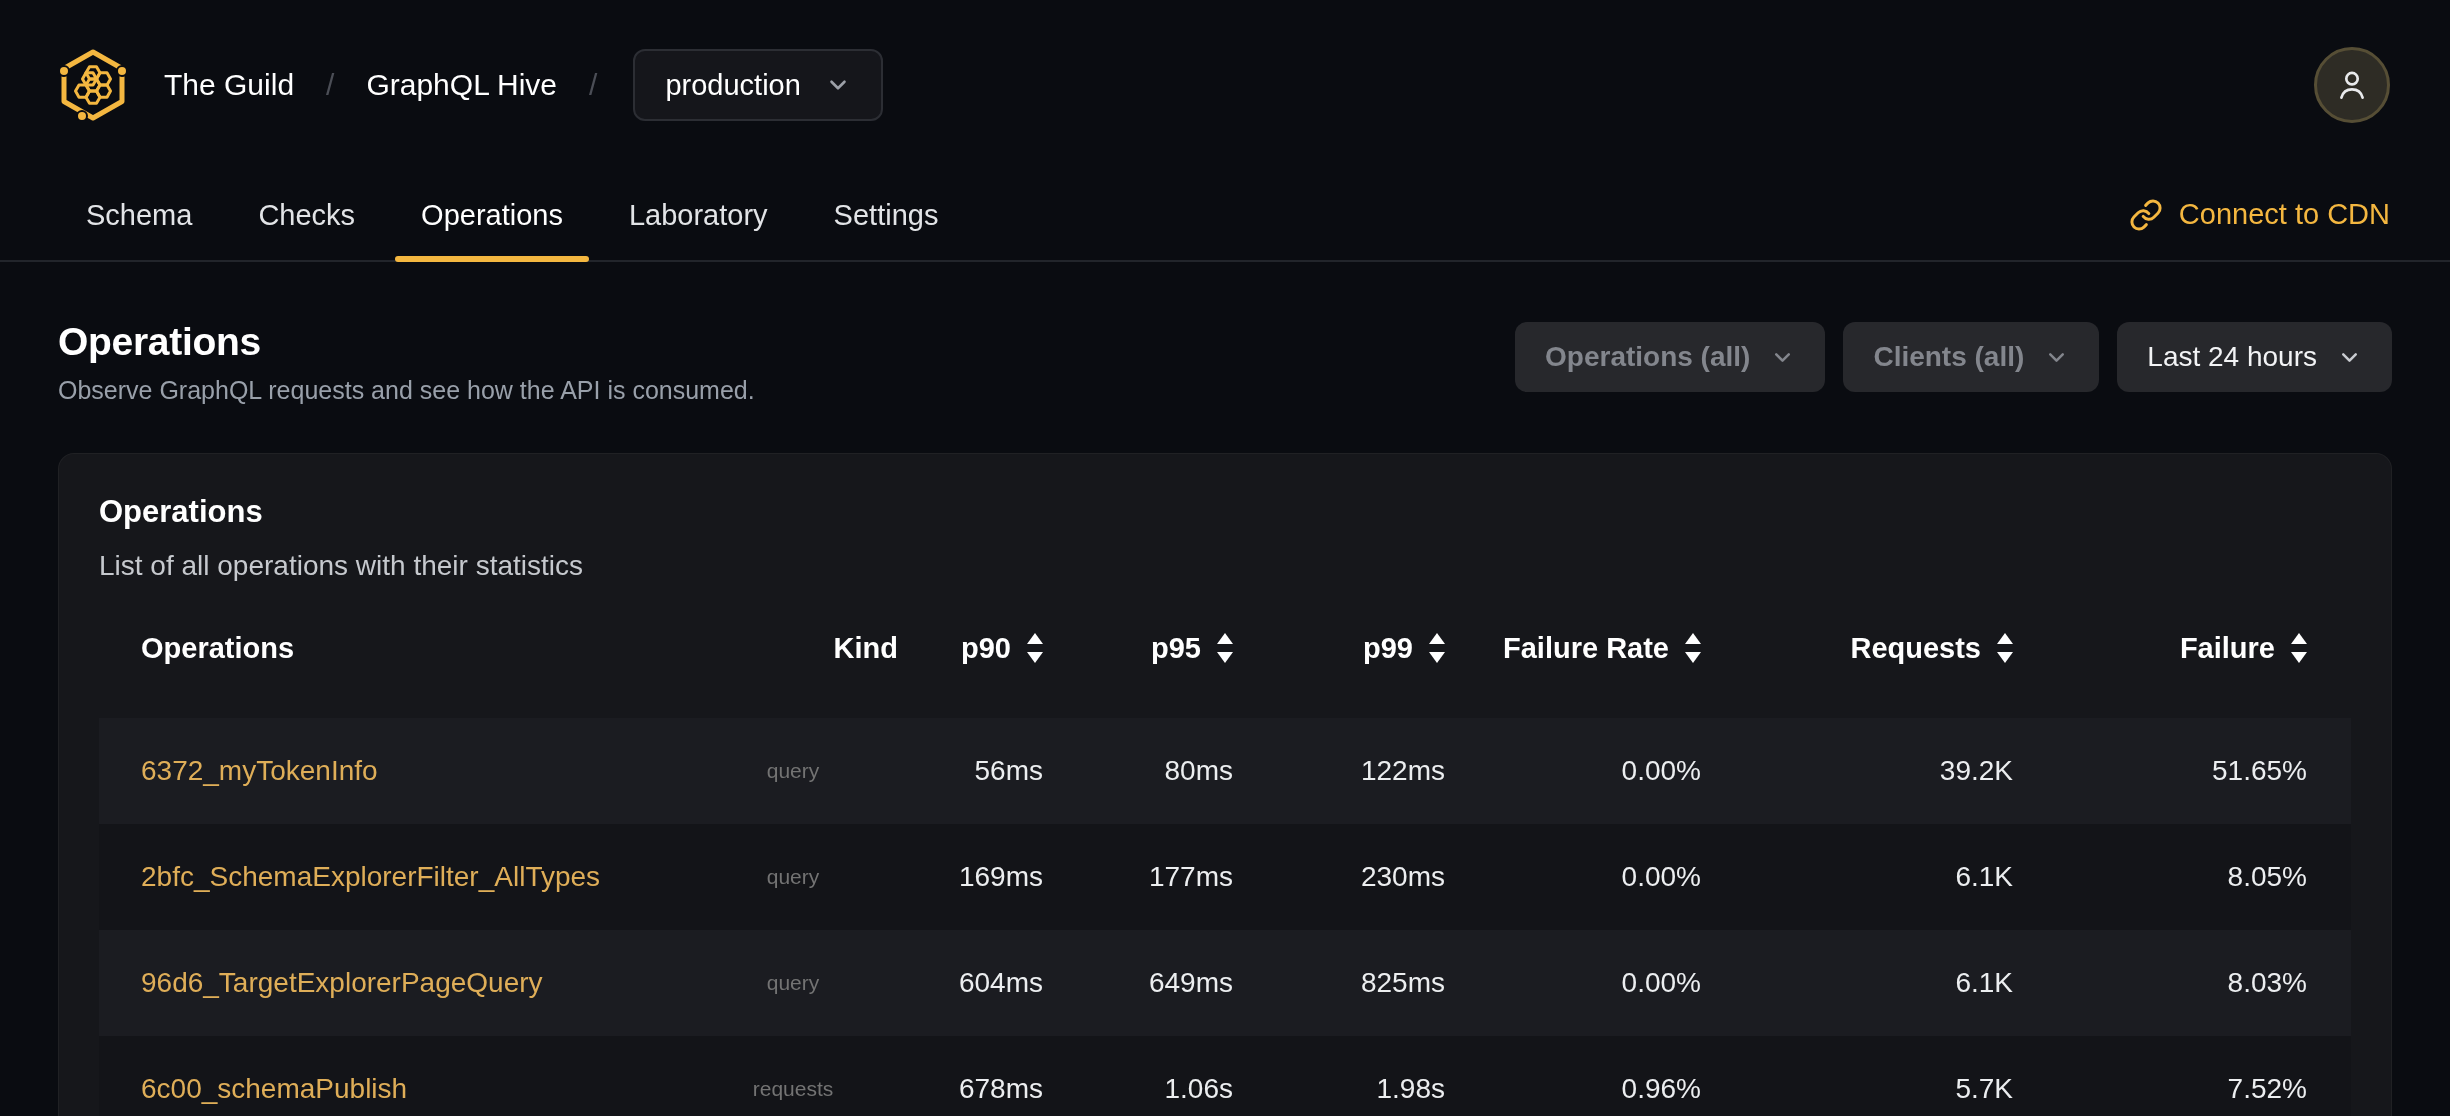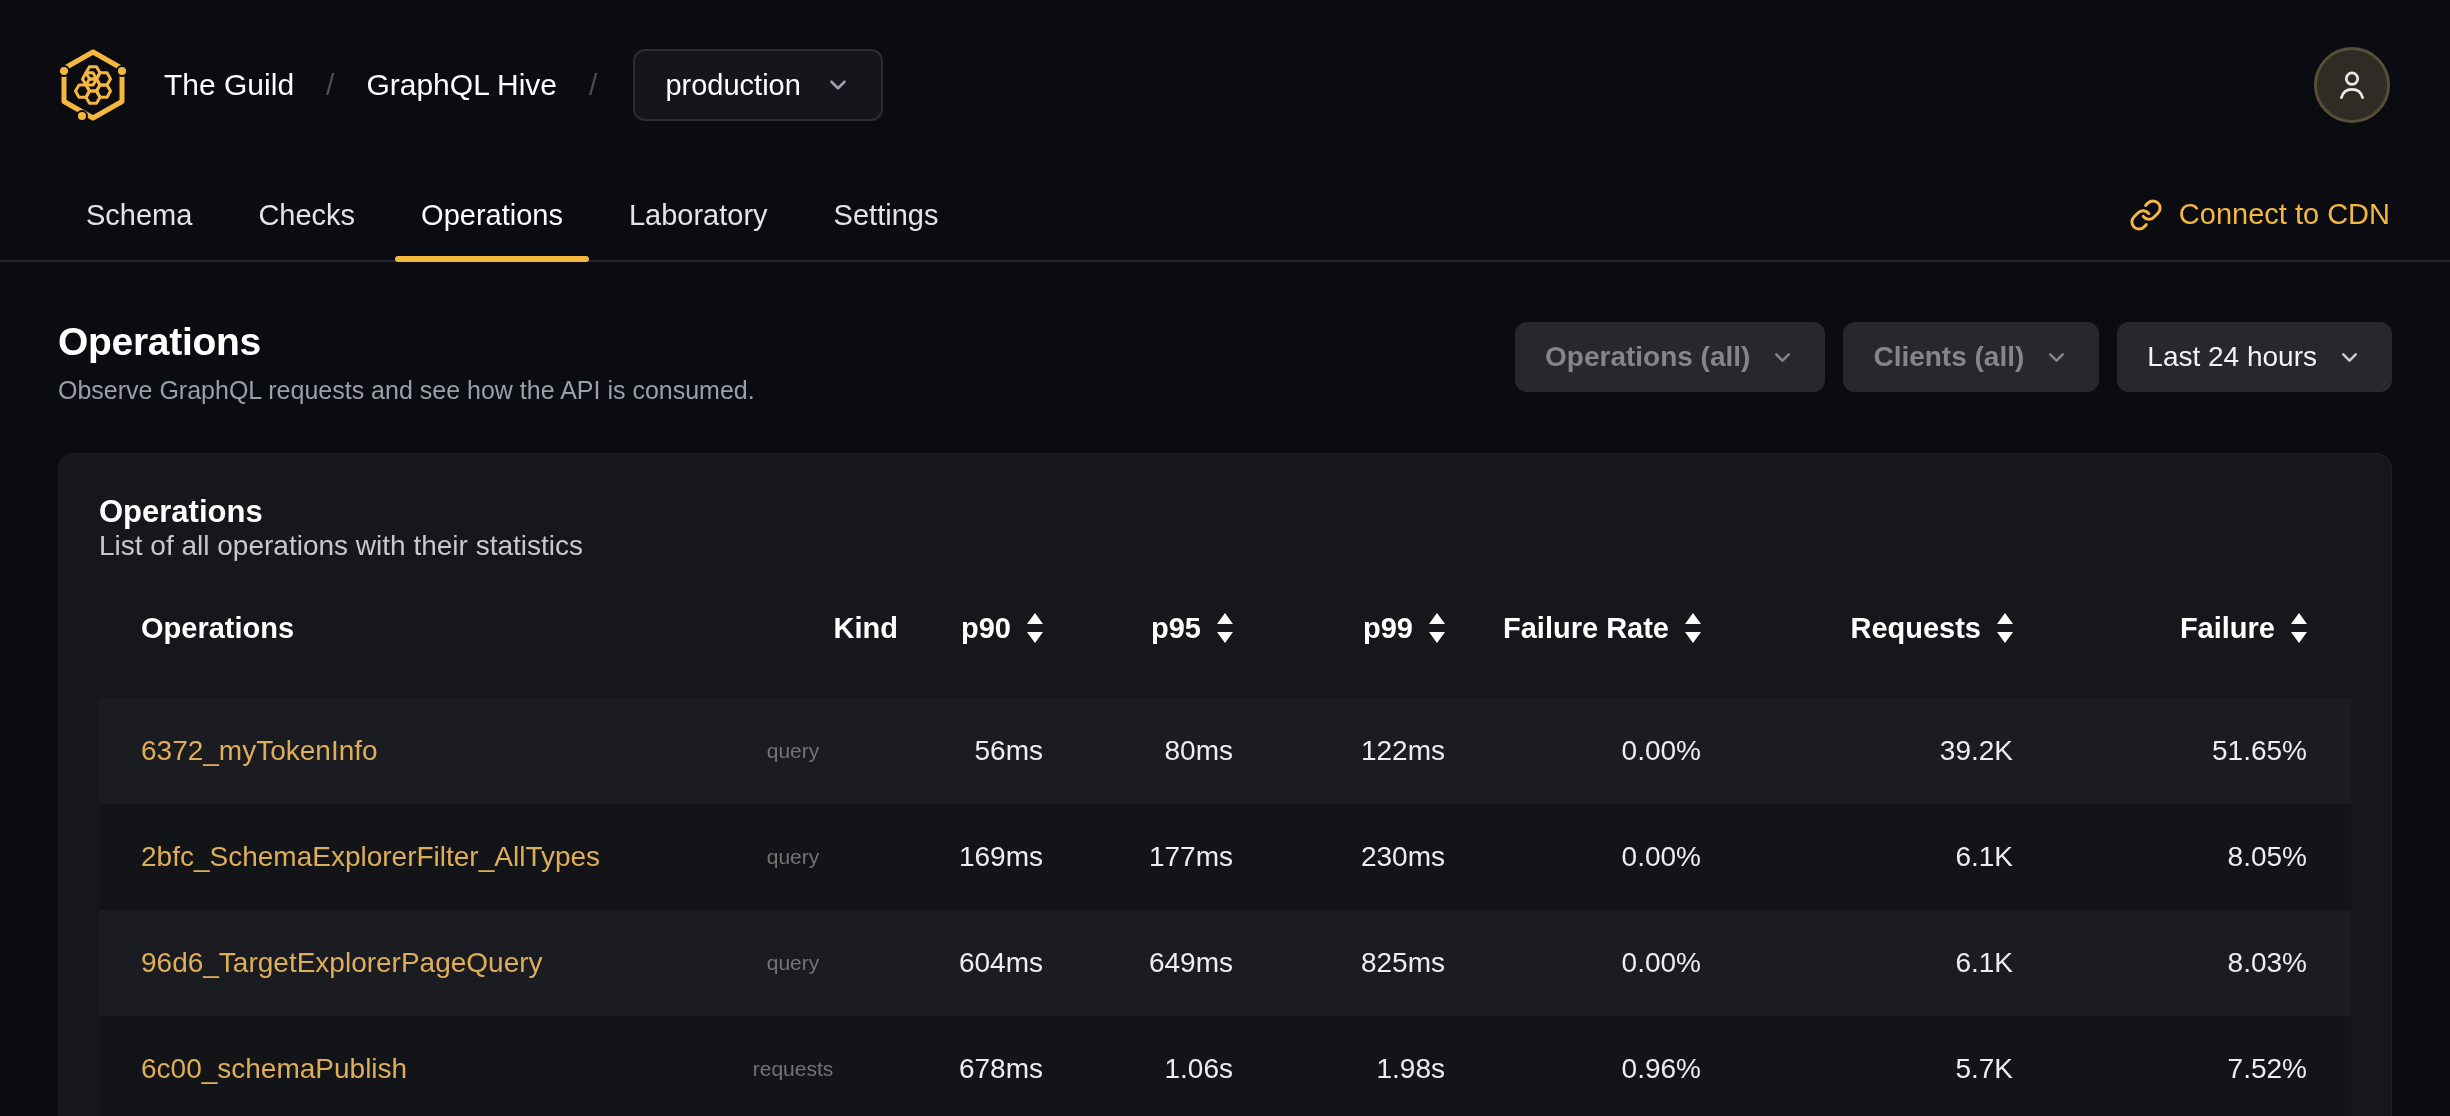--- a/index.html
+++ b/index.html
@@ -67,21 +67,21 @@
   }
   .filter-btn.light{color:#f2f3f5;font-weight:500;}
 
   
   .card{
     margin-top:48px;background:var(--card-bg);
     border:1px solid rgba(255,255,255,0.045);border-radius:16px;
     padding:40px 40px 60px;height:760px;
   }
   .card-title{font-size:31px;font-weight:700;color:#fff;}
-  .card-sub{font-size:28px;color:#c6c9ce;margin-top:0;}
+  .card-sub{font-size:28px;color:#c6c9ce;margin-top:20px;}
 
   
   .op-table{margin-top:30px;}
   .grid-row{display:grid;grid-template-columns:var(--cols);padding-right:44px;align-items:center;}
   .thead{height:72px;font-size:29px;font-weight:700;color:#ffffff;}
   .tbody-spacer{height:34px;}
   .tr{height:106px;font-size:28px;}
   .tr.odd{background:var(--row-odd);}
   .tr.even{background:var(--row-even);}
   .c-left{text-align:left;padding-left:42px;}

